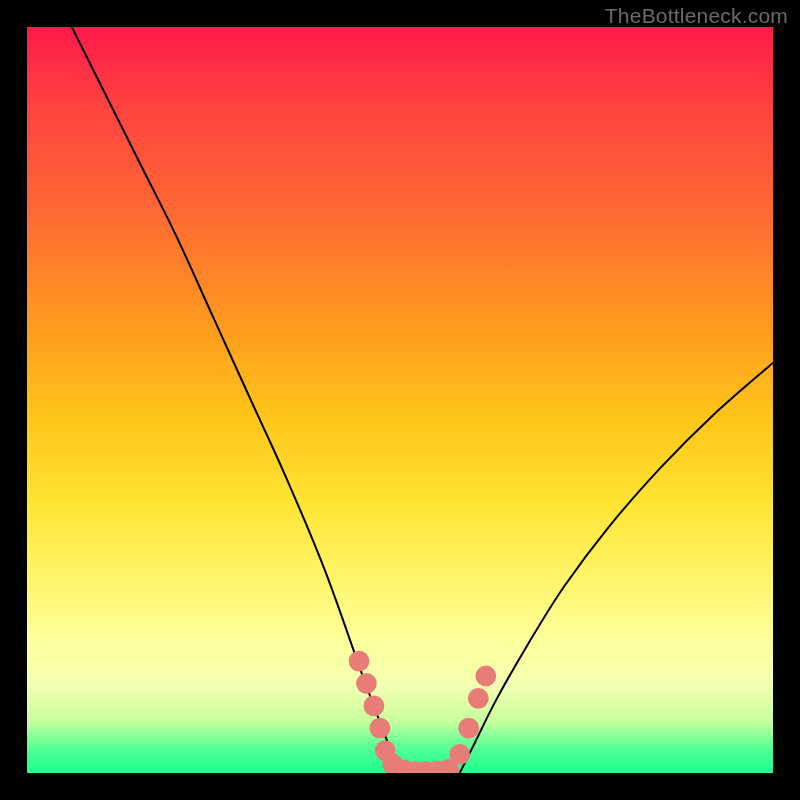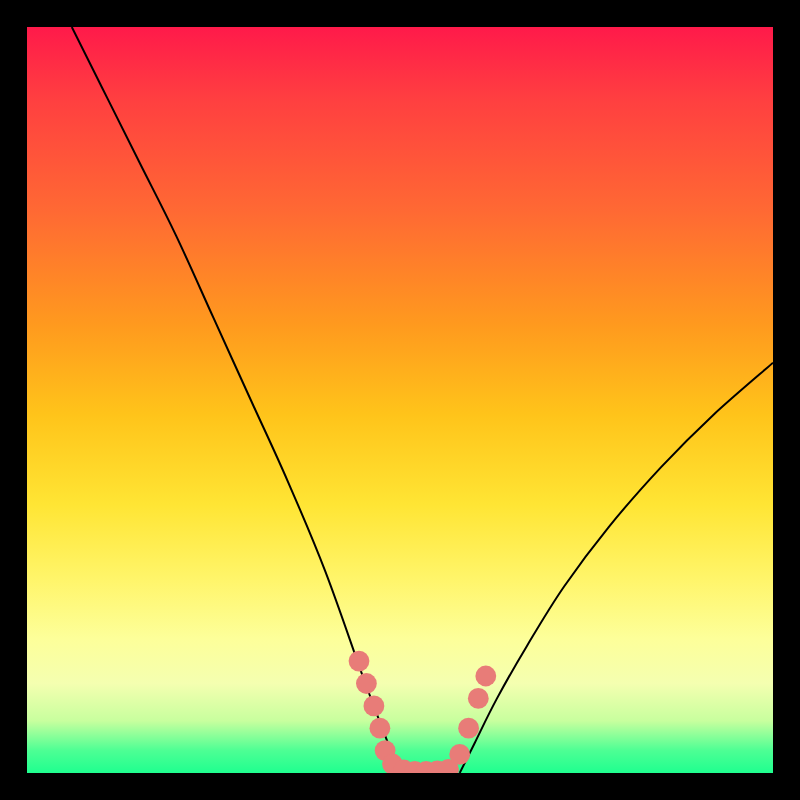--- a/index.html
+++ b/index.html
@@ -83,13 +83,14 @@
           <circle cx="399.1" cy="744.5" r="10.4" class="blob"></circle>
           <circle cx="410.3" cy="743.8" r="10.4" class="blob"></circle>
           <circle cx="421.5" cy="742.3" r="10.4" class="blob"></circle>
           <circle cx="432.7" cy="727.4" r="10.4" class="blob"></circle>
           <circle cx="441.6" cy="701.2" r="10.4" class="blob"></circle>
           <circle cx="451.3" cy="671.4" r="10.4" class="blob"></circle>
           <circle cx="458.8" cy="649.0" r="10.4" class="blob"></circle>
         </g>
     </svg>
   </div>
+  <div class="watermark">TheBottleneck.com</div>
 </div>
 
 </body></html>

